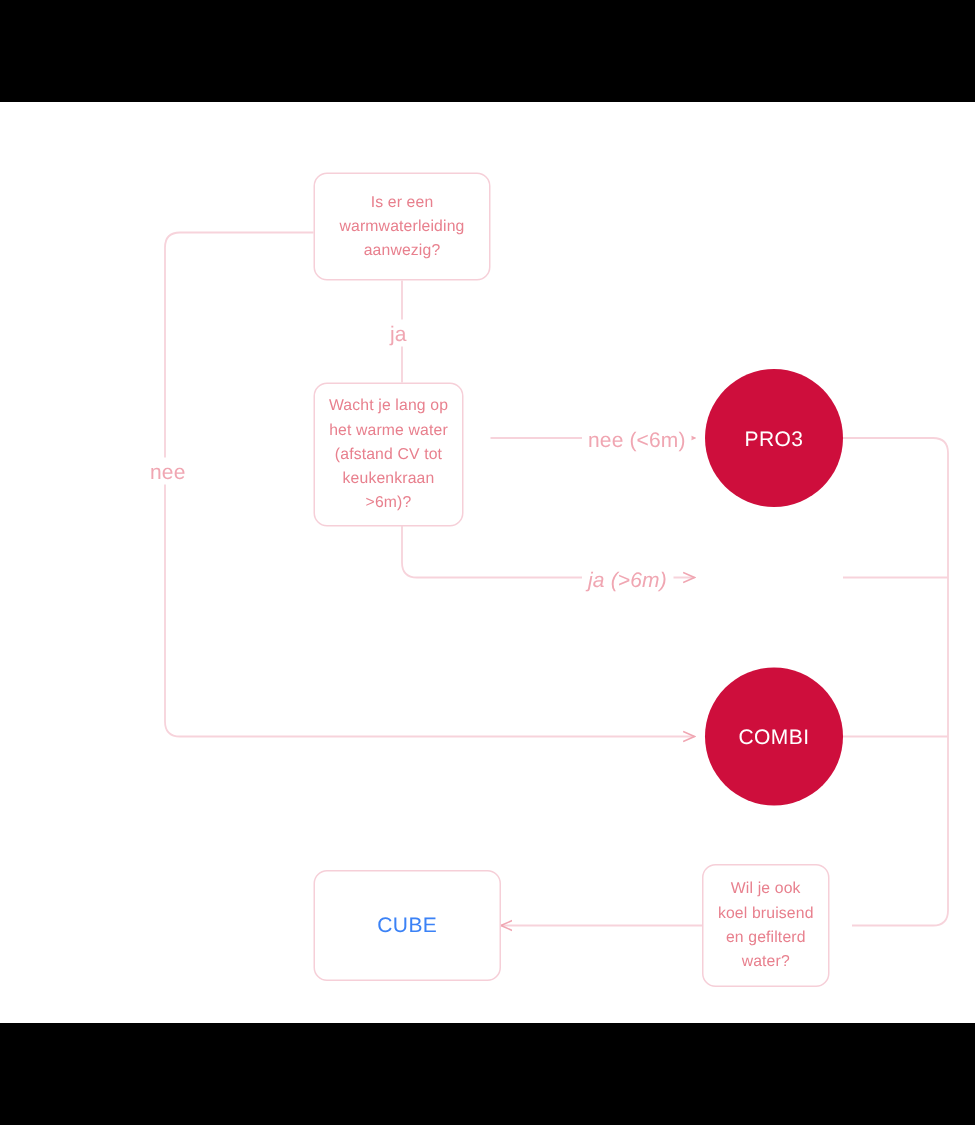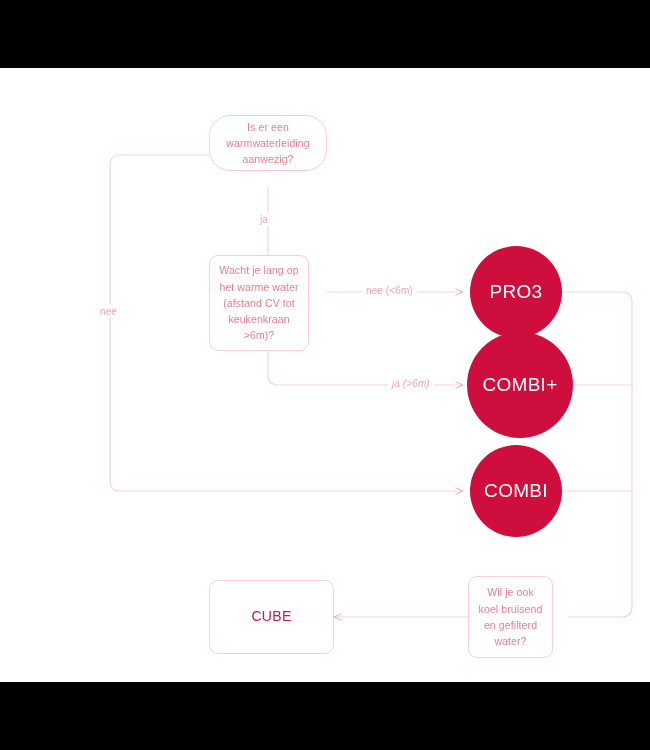--- a/index.html
+++ b/index.html
@@ -59,32 +59,32 @@
     color: #E8808E;
     font-size: 10.5px;
     line-height: 1.55;
     letter-spacing: 0.1px;
     padding: 4px 8px;
   }
   .circle {
     border-radius: 50%;
     background: #CE0E3C;
     color: #ffffff;
-    font-size: 19px;
+    font-size: 14px;
     letter-spacing: 0.3px;
   }
   .box-cube {
-    color: #be185d;
+    color: #3b82f6;
     font-size: 14px;
     letter-spacing: 0.3px;
   }
   .edge-label {
     position: absolute;
     color: #F0A6B2;
-    font-size: 10px;
+    font-size: 14px;
     letter-spacing: 0.1px;
     background: #ffffff;
     padding: 1px 4px;
     white-space: nowrap;
   }
 </style>
 </head>
 <body>
 
 <div id="screen">
@@ -114,50 +114,47 @@
 
         <path d="M 562 317 L 632 317"></path>
 
         <path d="M 555 423 L 632 423"></path>
 
         <path d="M 468 549 L 334 549" marker-end="url(#arw)"></path>
 
       </g>
     </svg>
 
-    <div class="node box" style="left:209px; top:47px; width:118px; height:56px;border-radius:21px;">
+    <div class="node box" style="left:209px; top:47px; width:118px; height:72px;">
       <span>Is er een warmwaterleiding aanwezig?</span>
     </div>
 
     <div class="node box" style="left:209px; top:187px; width:100px; height:96px;">
       <span>Wacht je lang op het warme water (afstand CV tot keukenkraan &gt;6m)?</span>
     </div>
 
     <div class="node circle" style="left:470px; top:178px; width:92px; height:92px;">
       <span>PRO3</span>
     </div>
 
-    <div class="node circle" style="left:467px; top:264px; width:106px; height:106px;">
-      <span>COMBI+</span>
-    </div>
 
     <div class="node circle" style="left:470px; top:377px; width:92px; height:92px;">
       <span>COMBI</span>
     </div>
 
     <div class="node box" style="left:468px; top:508px; width:85px; height:82px;">
       <span>Wil je ook koel bruisend en gefilterd water?</span>
     </div>
 
     <div class="node box box-cube" style="left:209px; top:512px; width:125px; height:74px;">
       <span>CUBE</span>
     </div>
 
     <div class="edge-label" style="left:256px; top:145px;">ja</div>
 
     <div class="edge-label" style="left:96px; top:237px;text-align:right;">nee</div>
 
-    <div class="edge-label" style="left:362px; top:216px;">nee (&lt;6m)</div>
+    <div class="edge-label" style="left:388px; top:216px;">nee (&lt;6m)</div>
 
     <div class="edge-label" style="left:388px; top:309px;font-style:italic;">ja (&gt;6m)</div>
 
   </div>
 </div>
 
 </body></html>

